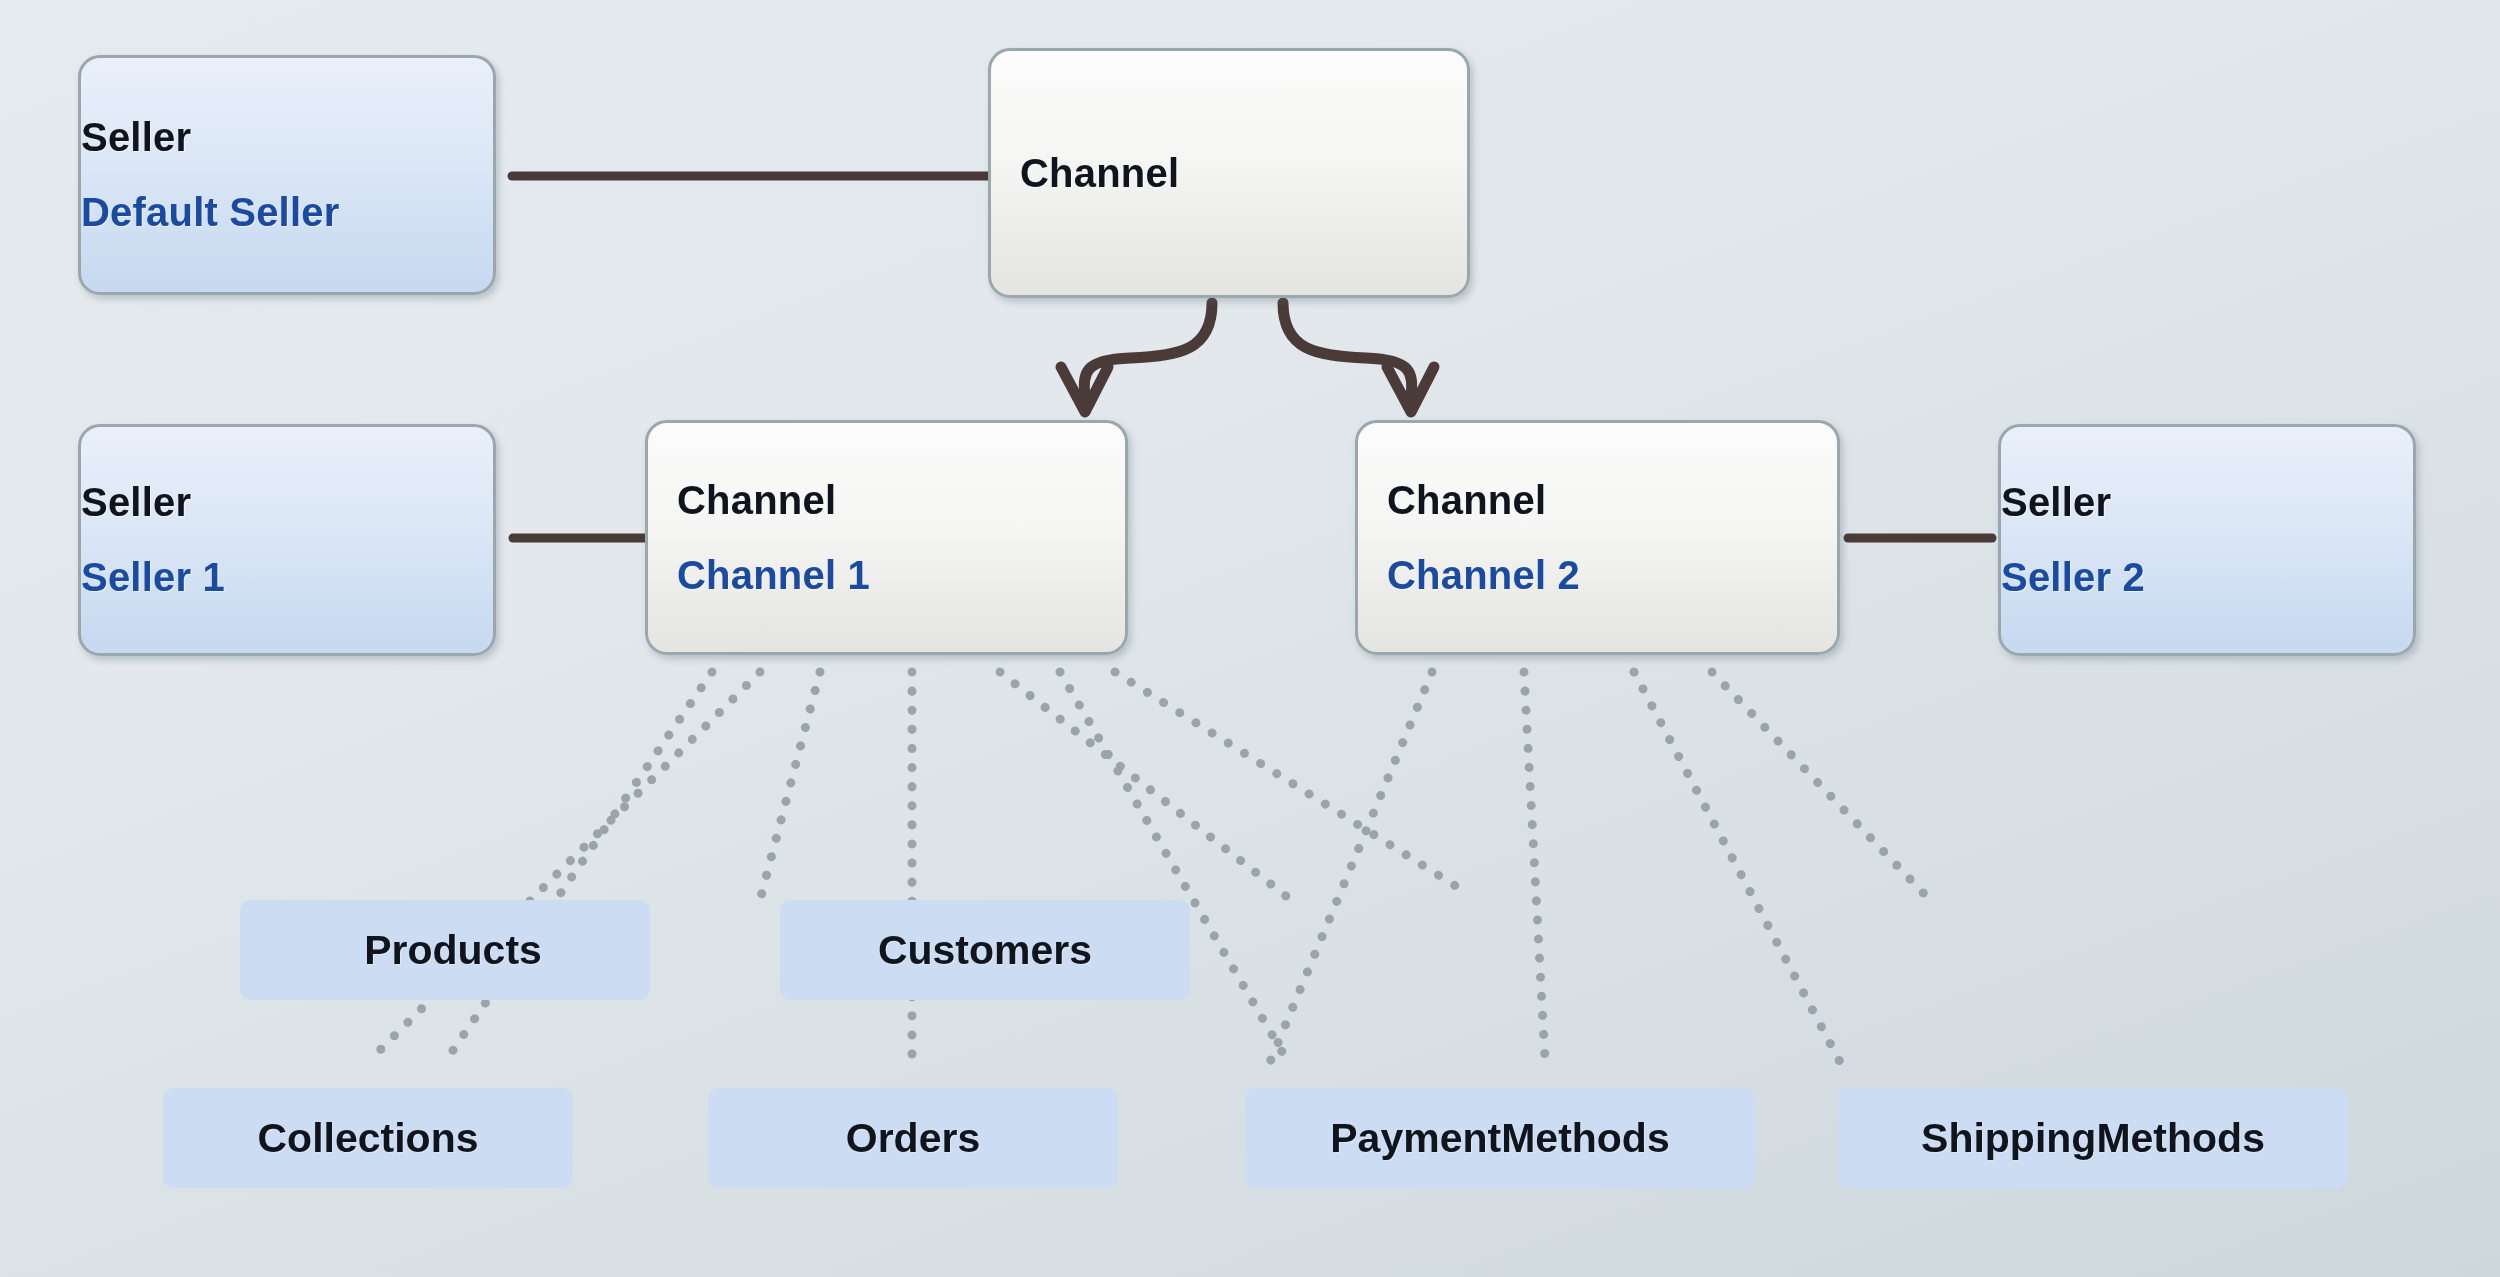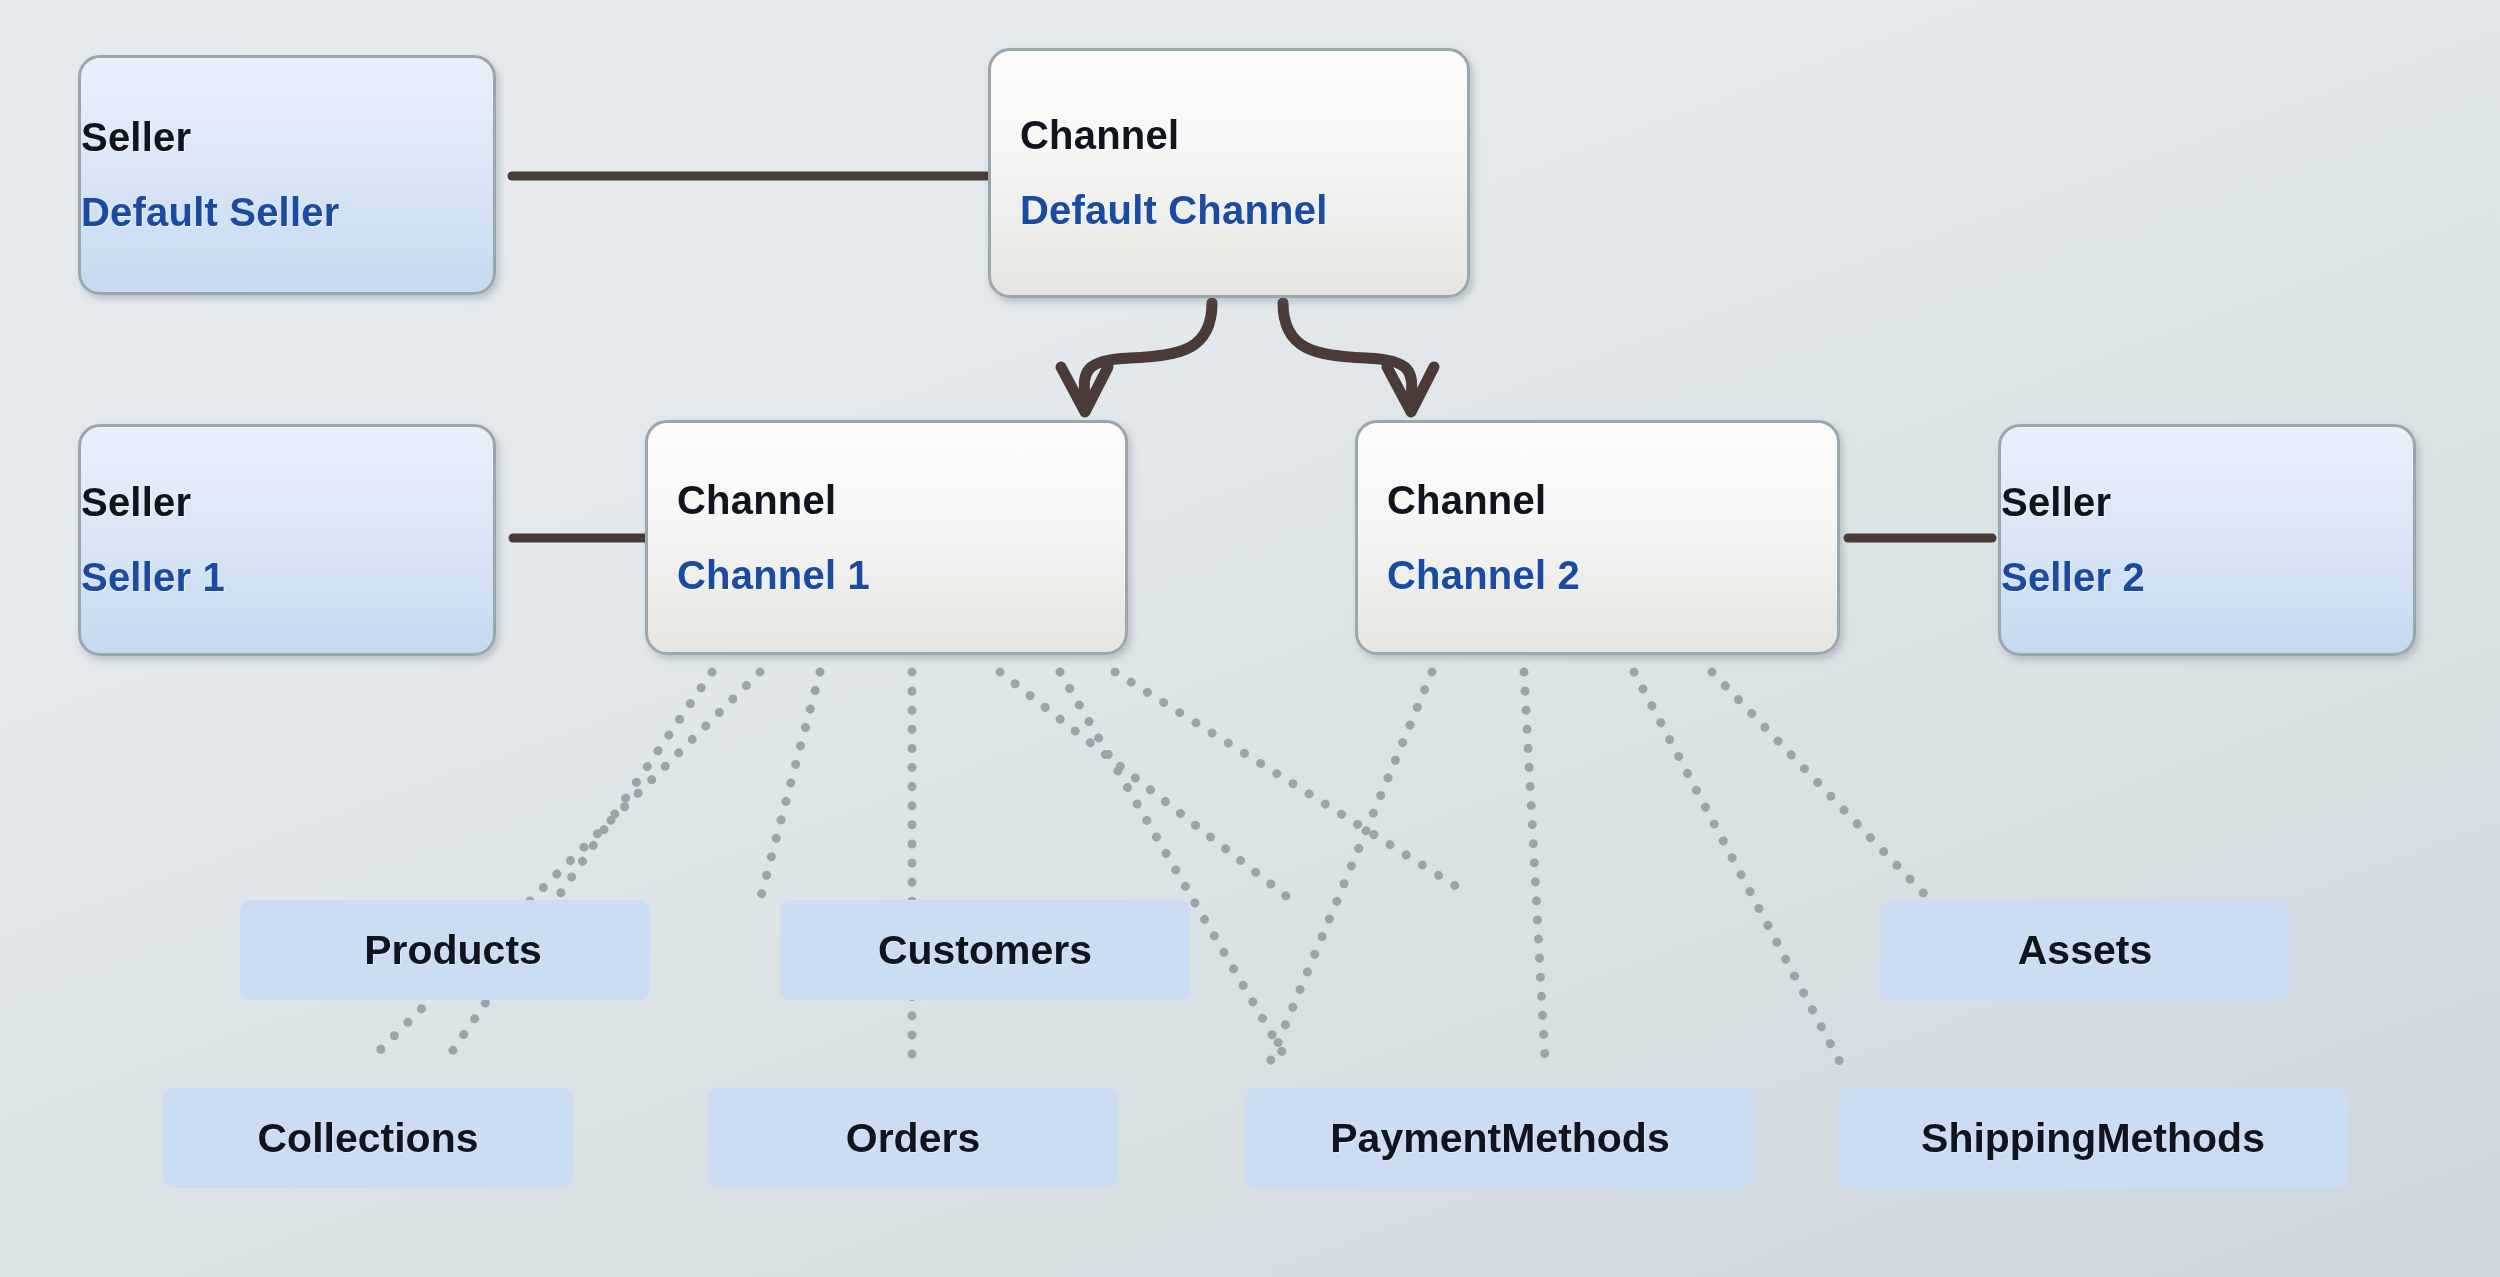--- a/index.html
+++ b/index.html
@@ -113,21 +113,20 @@
     </g>
   </svg>
 
   <div class="card seller" style="left:78px; top:55px; width:418px; height:240px;">
     <div class="type">Seller</div>
     <div class="name">Default Seller</div>
   </div>
 
   <div class="card channel" style="left:988px; top:48px; width:482px; height:250px;">
     <div class="type">Channel</div>
-    <div class="name">Default Channel</div>
   </div>
 
   <div class="card seller" style="left:78px; top:424px; width:418px; height:232px;">
     <div class="type">Seller</div>
     <div class="name">Seller 1</div>
   </div>
 
   <div class="card channel" style="left:645px; top:420px; width:483px; height:235px;">
     <div class="type">Channel</div>
     <div class="name">Channel 1</div>
@@ -142,23 +141,20 @@
     <div class="type">Seller</div>
     <div class="name">Seller 2</div>
   </div>
 
   <div class="leaf" style="left:240px; top:900px; width:410px; height:100px;padding-left:16px;">
     <span>Products</span>
   </div>
   <div class="leaf" style="left:780px; top:900px; width:410px; height:100px;justify-content:center;">
     <span>Customers</span>
   </div>
-  <div class="leaf" style="left:1880px; top:900px; width:410px; height:100px;">
-    <span>Assets</span>
-  </div>
 
   <div class="leaf" style="left:163px; top:1088px; width:410px; height:100px;">
     <span>Collections</span>
   </div>
   <div class="leaf" style="left:708px; top:1088px; width:410px; height:100px;">
     <span>Orders</span>
   </div>
   <div class="leaf" style="left:1245px; top:1088px; width:510px; height:100px;">
     <span>PaymentMethods</span>
   </div>

